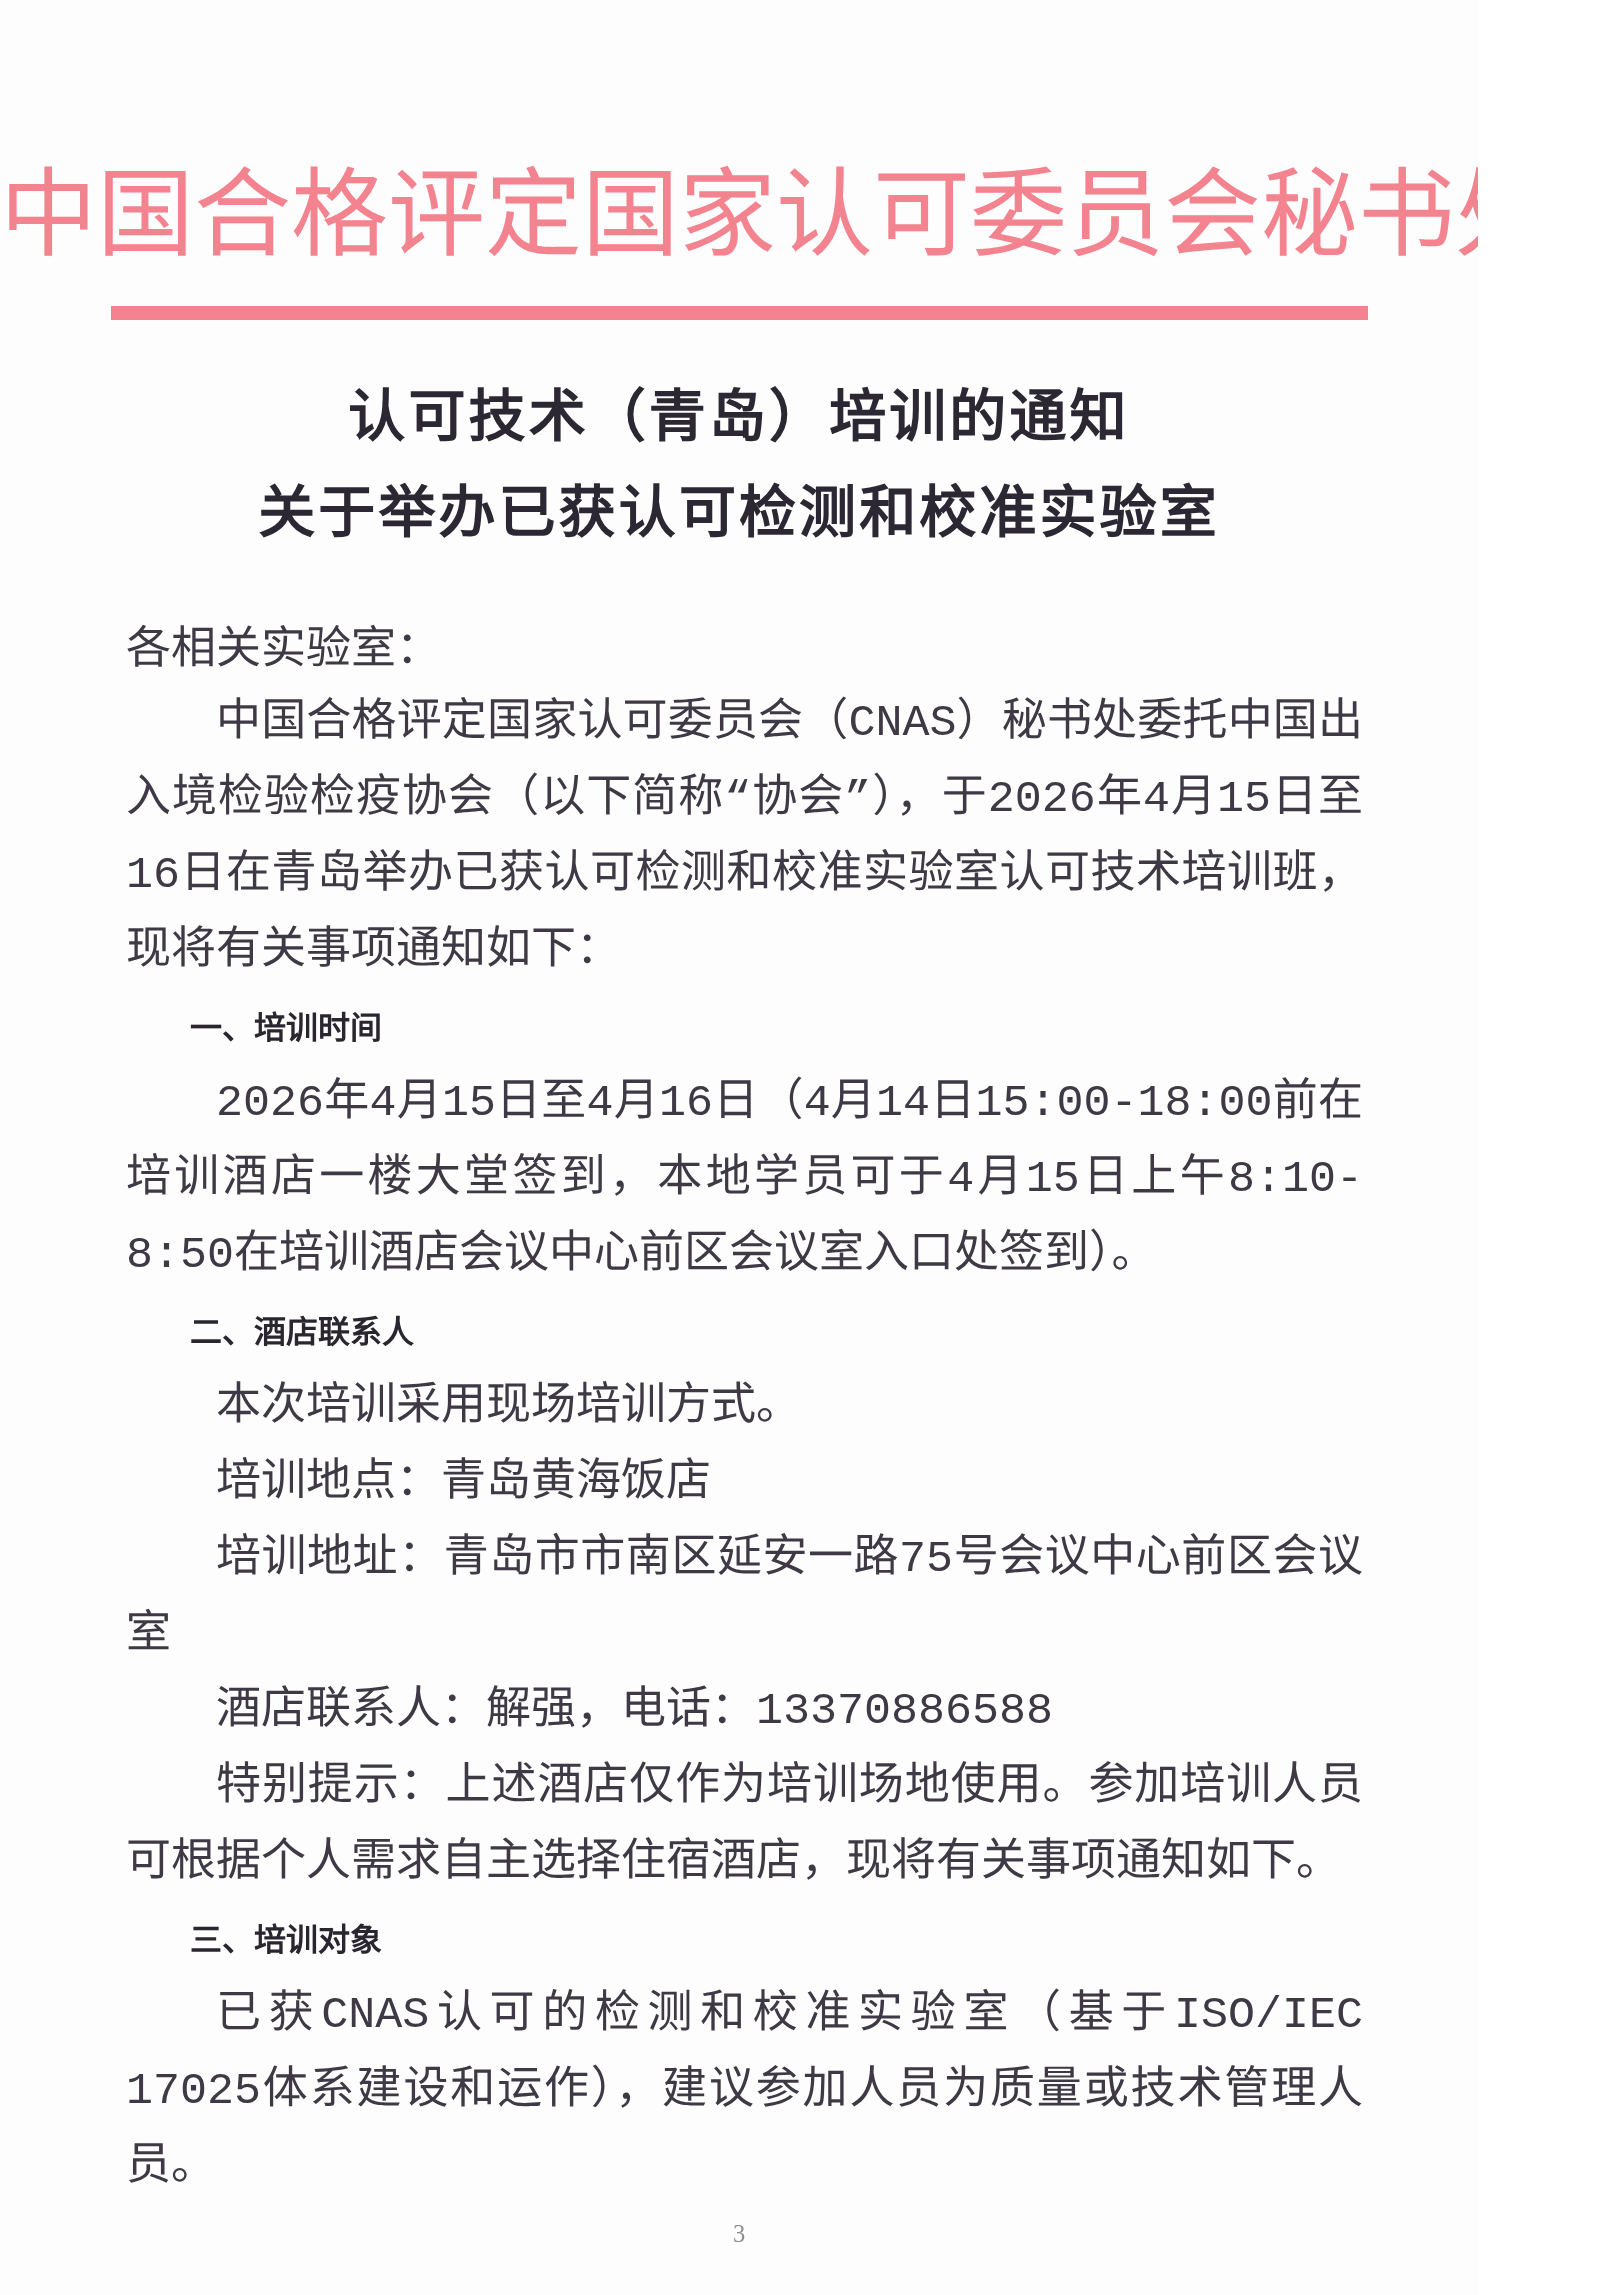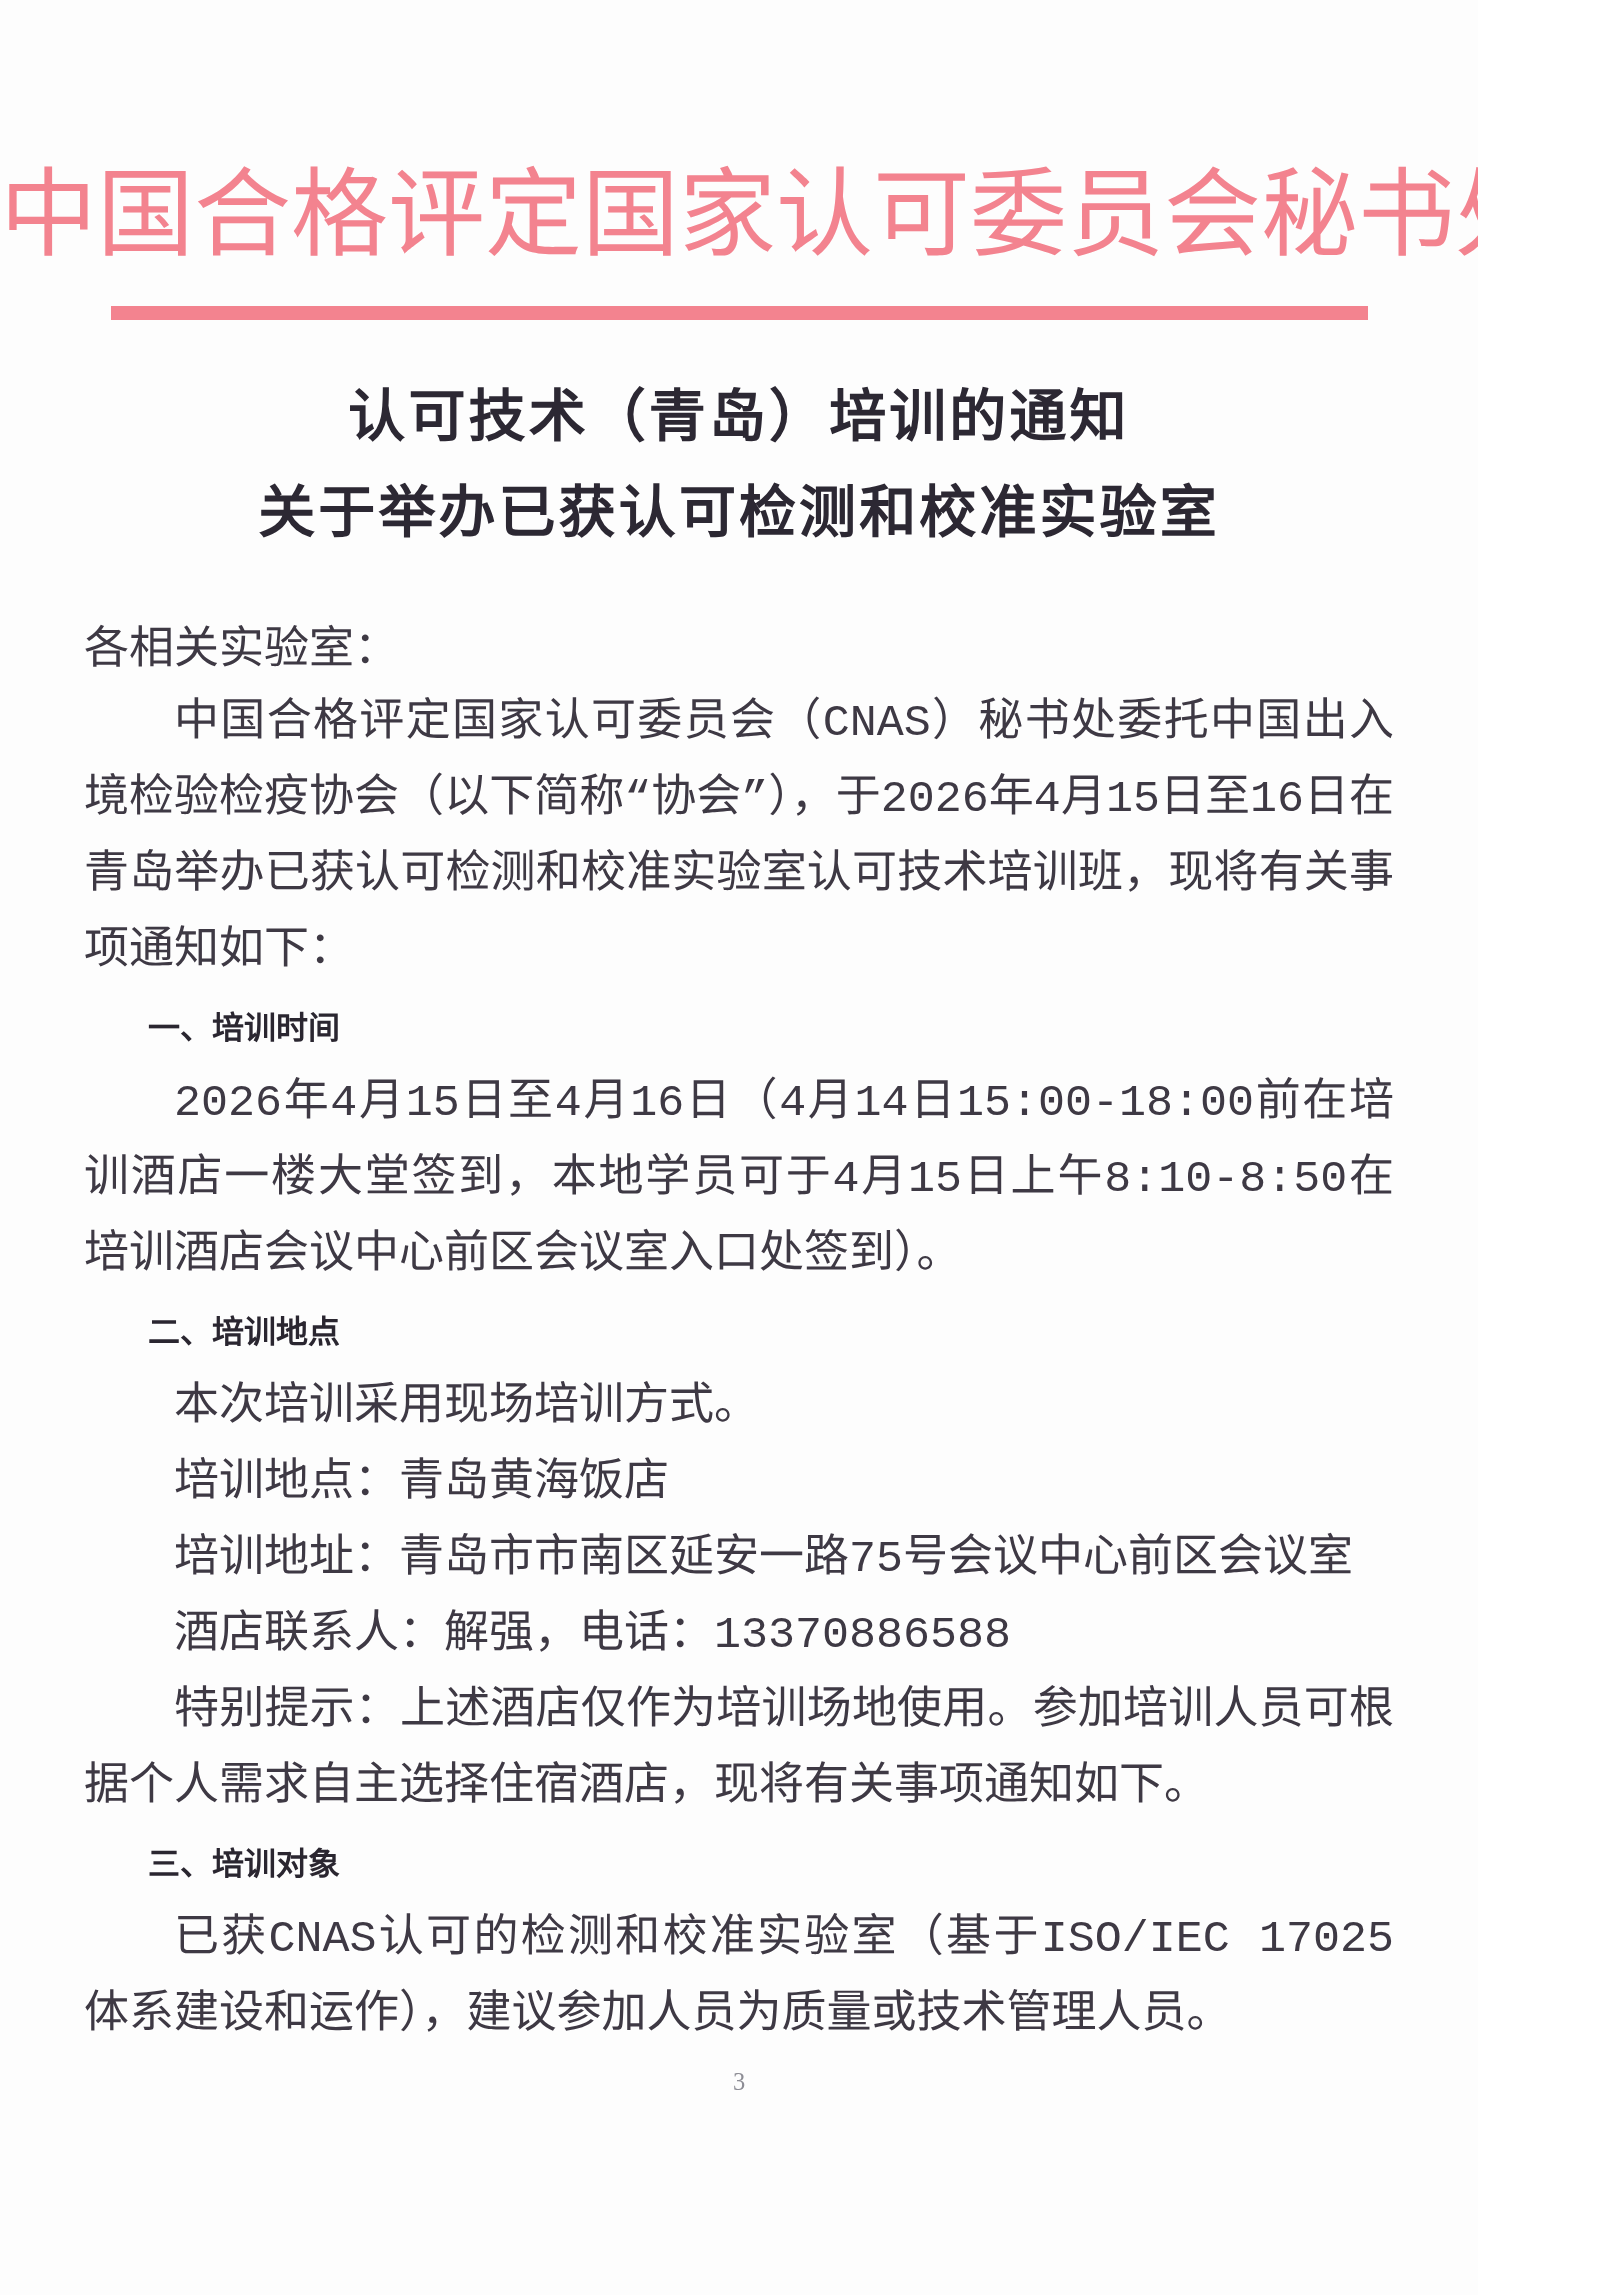--- a/index.html
+++ b/index.html
@@ -42,25 +42,26 @@
     line-height: 96px;
     letter-spacing: 3.1px;
     font-weight: 700;
     color: #2c2833;
     font-family: "Liberation Serif", "DejaVu Serif", serif;
   }
   .title-line { display: block; }
   
   .body {
     margin-top: 49px;
-    padding: 0 84px;
+    padding: 0 115px;
     font-size: 45px;
     line-height: 76px;
     text-align: justify;
     text-justify: inter-ideograph;
+    margin-left: 11px;
   }
   .body p, .body h2 { margin: 0; padding: 0; }
   .indent { text-indent: 2em; font-family: Liberation Mono, monospace; }
   .salutation { text-indent: 0; }
   .sec-heading {
     font-size: 32px;
     line-height: 76px;
     font-weight: 700;
     text-indent: 2em;
     color: #2a2630;
@@ -95,21 +96,21 @@
   <main class="body">
 
     <p class="salutation">各相关实验室：</p>
 
     <p class="para indent">中国合格评定国家认可委员会（CNAS）秘书处委托中国出入境检验检疫协会（以下简称“协会”），于2026年4月15日至16日在青岛举办已获认可检测和校准实验室认可技术培训班，现将有关事项通知如下：</p>
 
     <h2 class="sec-heading">一、培训时间</h2>
 
     <p class="para indent">2026年4月15日至4月16日（4月14日15:00-18:00前在培训酒店一楼大堂签到，本地学员可于4月15日上午8:10-8:50在培训酒店会议中心前区会议室入口处签到）。</p>
 
-    <h2 class="sec-heading">二、培训地点</h2>
+    <h2 class="sec-heading">二、酒店联系人</h2>
 
     <p class="para indent">本次培训采用现场培训方式。</p>
 
     <p class="para indent">培训地点：青岛黄海饭店</p>
 
     <p class="para indent">培训地址：青岛市市南区延安一路75号会议中心前区会议室</p>
 
     <p class="para indent">酒店联系人：解强，电话：13370886588</p>
 
     <p class="para indent">特别提示：上述酒店仅作为培训场地使用。参加培训人员可根据个人需求自主选择住宿酒店，现将有关事项通知如下。</p>

